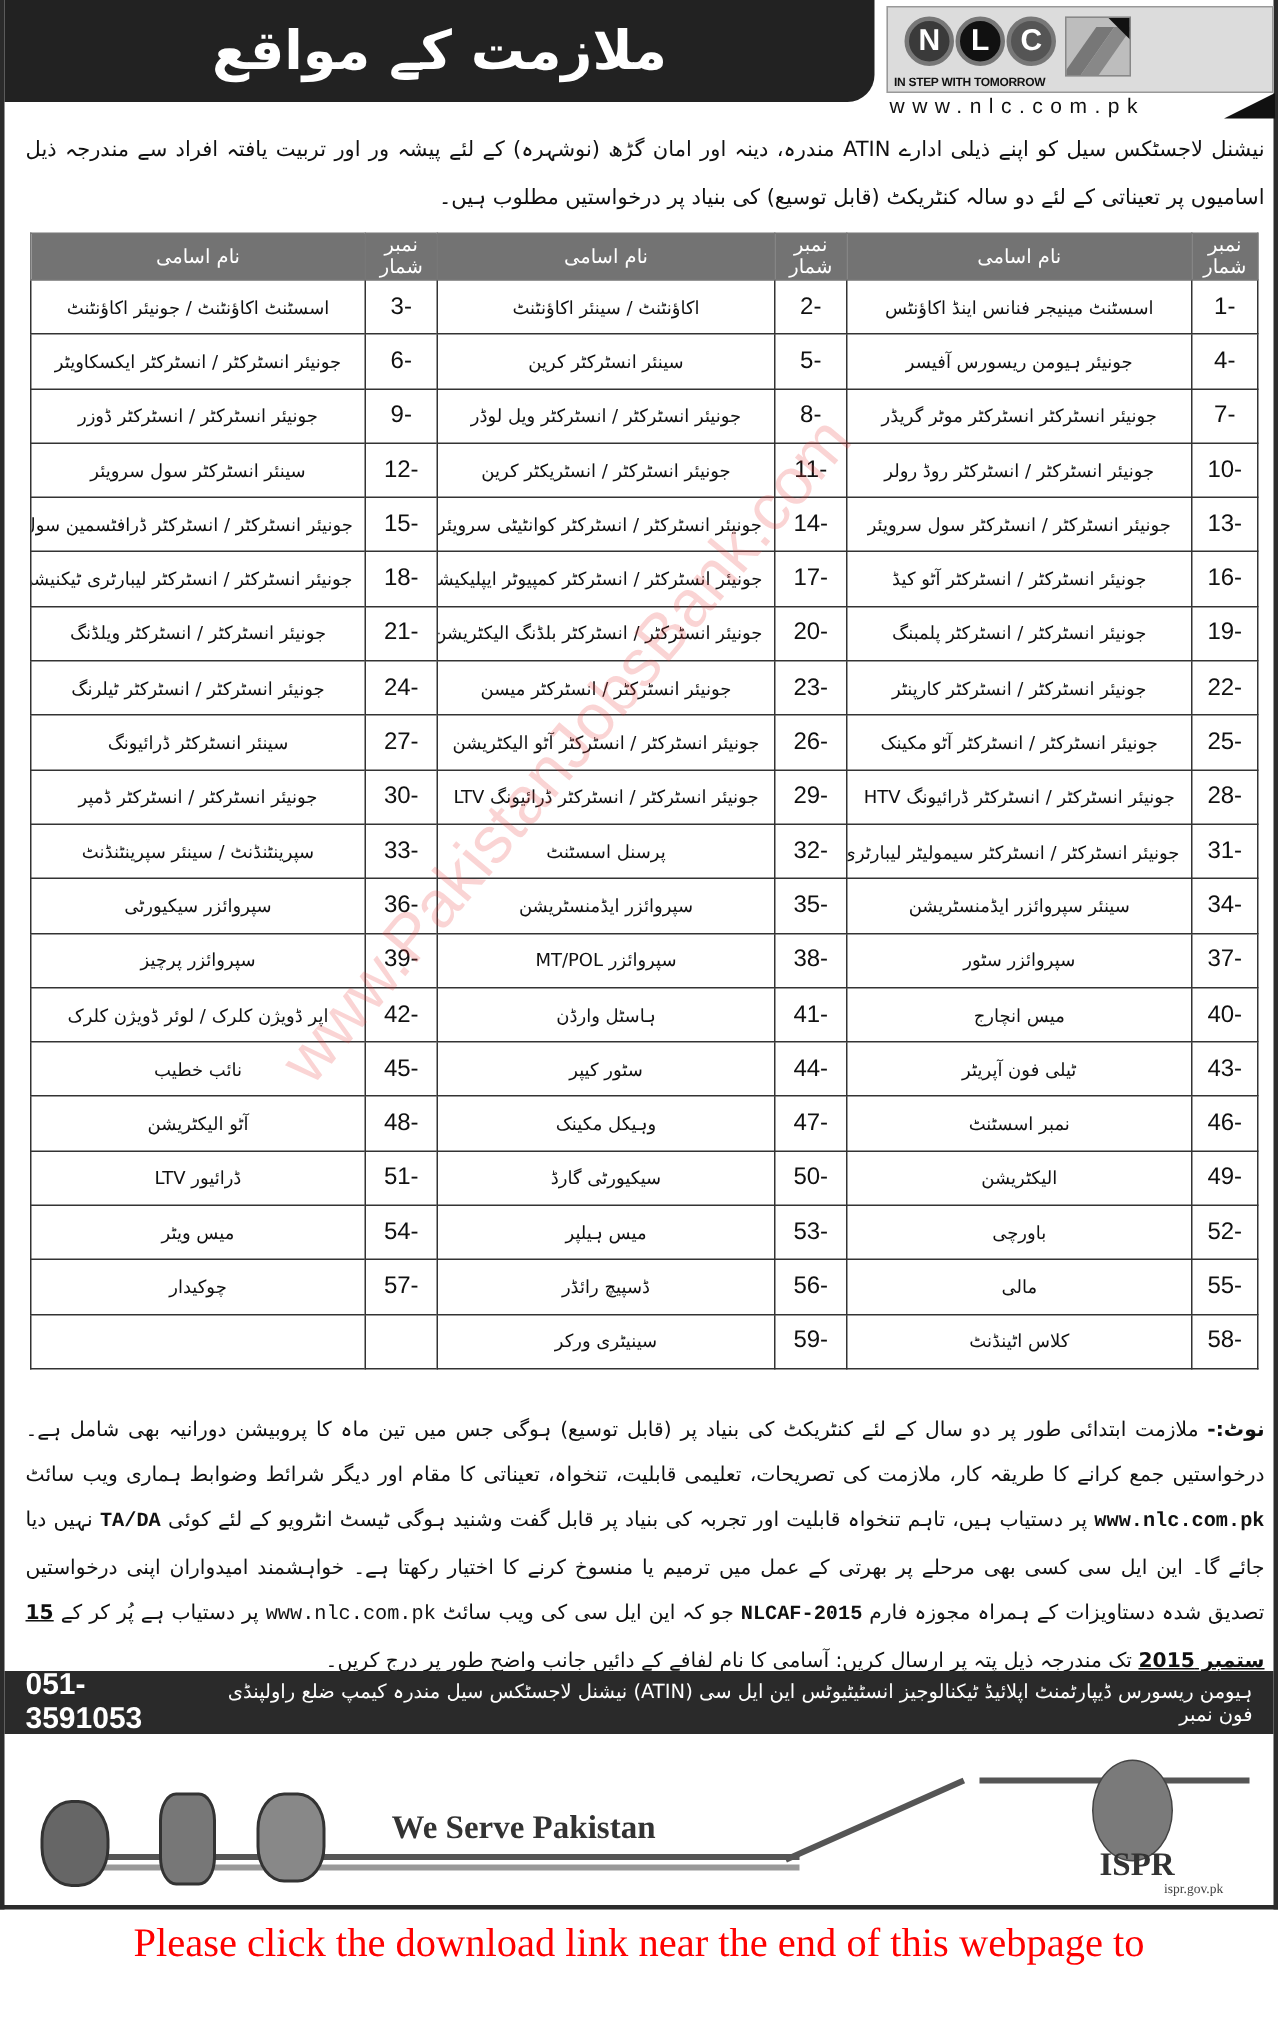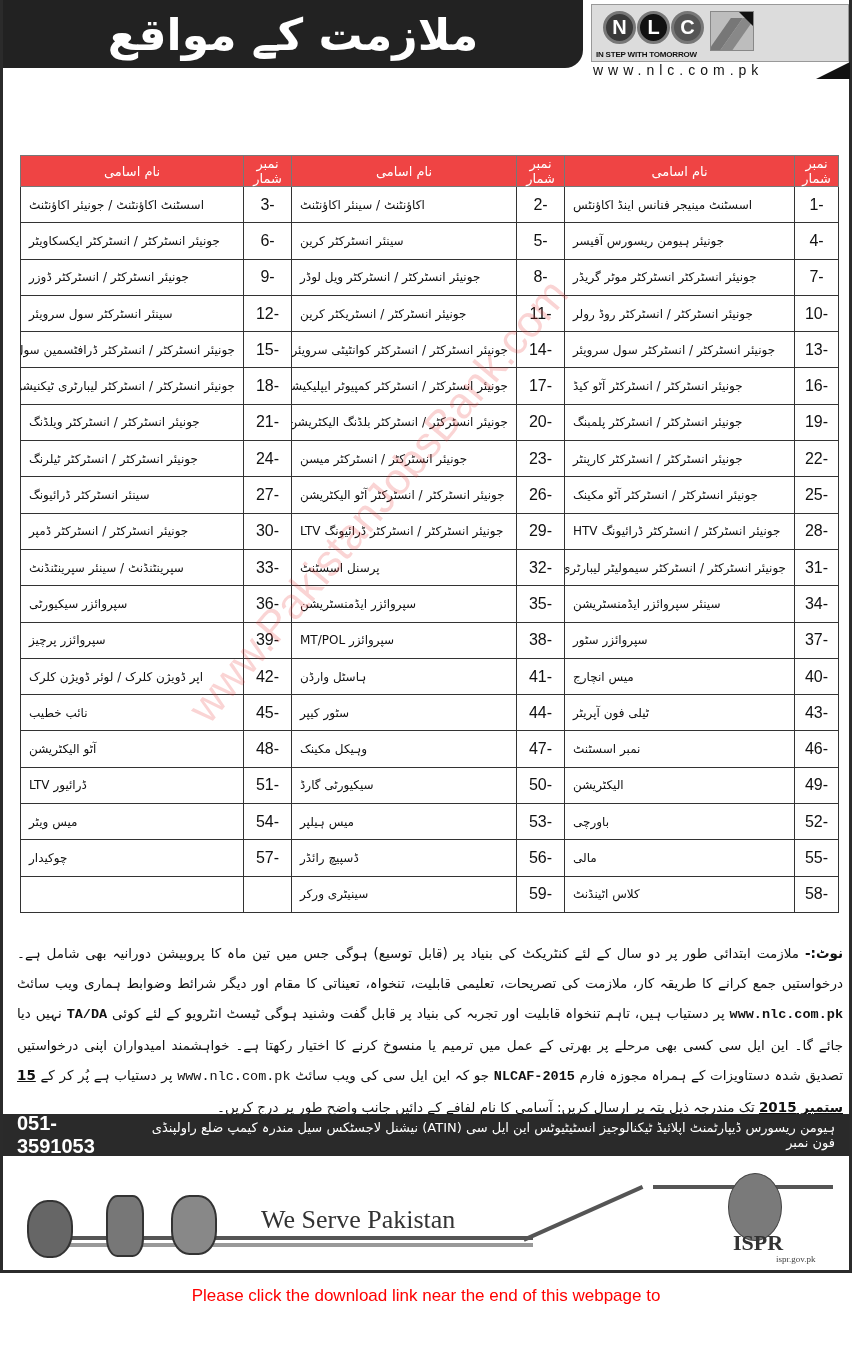--- a/index.html
+++ b/index.html
@@ -3,43 +3,43 @@
 <meta charset="utf-8">
 <style>
   * { box-sizing: border-box; margin: 0; padding: 0; }
   html, body { width: 852px; height: 1347px; background: #ffffff; overflow: hidden; }
   body { font-family: "DejaVu Sans", sans-serif; color: #1a1a1a; position: relative; }
 
   .ad { position: absolute; left: 0; top: 0; width: 852px; height: 1273px; border: 3px solid #2b2b2b; border-top: none; background: #fff; }
 
   
   .hdr-black { position: absolute; left: 0; top: 0; width: 580px; height: 68px; background: #222; border-bottom-right-radius: 18px; }
-  .hdr-title { position: absolute; left: 0; top: 0; width: 580px; height: 68px; display: flex; align-items: center; justify-content: center; color: #fff; font-size: 44px; font-weight: bold; direction: rtl; font-family: "DejaVu Sans", sans-serif; letter-spacing: 1px; }
+  .hdr-title { position: absolute; left: 0; top: 0; width: 580px; height: 68px; display: flex; align-items: center; justify-content: center; color: #fff; font-size: 36px; font-weight: bold; direction: rtl; font-family: "DejaVu Sans", sans-serif; letter-spacing: 1px; }
   .hdr-logo { position: absolute; left: 588px; top: 4px; width: 258px; height: 58px; background: #dcdcdc; border: 1px solid #999; }
   .nlc-circles { position: absolute; left: 11px; top: 6px; display: flex; gap: 1px; }
   .nlc-c { width: 33px; height: 33px; border-radius: 50%; background: #3a3a3a; border: 3px solid #777; display: flex; align-items: center; justify-content: center; color: #fff; font-weight: bold; font-size: 20px; font-family: "Liberation Sans", sans-serif; }
   .nlc-c.mid { background: #111; }
   .nlc-c.last { background: #555; }
   .nlc-mark { position: absolute; left: 118px; top: 6px; width: 44px; height: 40px; border: 1px solid #888; background: #bdbdbd; overflow: hidden; }
   .nlc-mark .s1 { position: absolute; left: 8px; top: 6px; width: 12px; height: 34px; background: #777; transform: skewX(-35deg); }
   .nlc-mark .s2 { position: absolute; left: 20px; top: 6px; width: 12px; height: 34px; background: #888; transform: skewX(-35deg); }
   .nlc-mark .s3 { position: absolute; left: 28px; top: 0px; width: 0; height: 0; border-left: 16px solid transparent; border-top: 16px solid #111; }
   .nlc-tag { position: absolute; left: 4px; top: 45px; font-size: 8px; font-weight: bold; font-family: "Liberation Sans", sans-serif; color: #111; letter-spacing: -0.2px; }
   .hdr-url { position: absolute; left: 590px; top: 62px; font-size: 14px; font-family: "Liberation Sans", sans-serif; letter-spacing: 5px; color: #111; }
   .hdr-tri { position: absolute; left: 813px; top: 62px; width: 0; height: 0; border-right: 34px solid #111; border-top: 17px solid transparent; }
 
   
   .intro { position: absolute; left: 14px; top: 84px; width: 826px; direction: rtl; text-align: justify; font-size: 14px; line-height: 32px; color: #111; font-family: "DejaVu Sans", sans-serif; }
 
   
   .jobs { position: absolute; left: 17px; top: 155px; width: 818px; border-collapse: collapse; direction: rtl; table-layout: fixed; }
-  .jobs th { background: #ef4444; color: #fff; height: 15px; font-size: 13px; font-weight: normal; border: 1px solid #777; }
+  .jobs th { background: #737373; color: #fff; height: 15px; font-size: 13px; font-weight: normal; border: 1px solid #777; }
   .jobs td { border: 1.5px solid #333; height: 36.3px; font-size: 12px; padding: 0 8px; color: #111; }
   .jobs td.num { text-align: center; font-family: "Liberation Sans", sans-serif; font-size: 16px; direction: ltr; }
-  .jobs td.name { text-align: left; white-space: nowrap; overflow: hidden; }
+  .jobs td.name { text-align: center; white-space: nowrap; overflow: hidden; }
   .jobs col.c-num-a { width: 44px; } .jobs col.c-name-a { width: 230px; }
   .jobs col.c-num-b { width: 48px; } .jobs col.c-name-b { width: 225px; }
   .jobs col.c-num-c { width: 48px; } .jobs col.c-name-c { width: 223px; }
 
   
   .wm { position: absolute; left: 175px; top: 700px; transform: rotate(-50deg); transform-origin: left top; color: rgba(230,60,60,0.22); font-size: 44px; font-family: "Liberation Sans", sans-serif; white-space: nowrap; pointer-events: none; }
 
   
   .notes { position: absolute; left: 14px; top: 938px; width: 826px; direction: rtl; text-align: justify; font-size: 13.5px; line-height: 30px; color: #111; }
   .notes .lbl { font-weight: bold; margin-left: 0; }
@@ -53,27 +53,27 @@
   
   .emblem { position: absolute; border-radius: 50%; background: #666; border: 2px solid #333; }
   .e1 { left: 24px; top: 1200px; width: 46px; height: 58px; border-radius: 45%; }
   .e2 { left: 103px; top: 1195px; width: 38px; height: 62px; border-radius: 30%; background: #777; }
   .e3 { left: 168px; top: 1195px; width: 46px; height: 60px; background: #888; border-radius: 40%; }
   .swoosh { position: absolute; height: 4px; background: #555; }
   .sw1 { left: 60px; top: 1236px; width: 470px; }
   .sw2 { left: 60px; top: 1243px; width: 470px; background: #999; }
   .sw3 { left: 520px; top: 1180px; width: 130px; transform: rotate(-24deg); transform-origin: left top; top: 1238px; }
   .sw4 { left: 650px; top: 1185px; width: 180px; }
-  .serve { position: absolute; left: 258px; top: 1205px; font-family: "Liberation Serif", serif; font-size: 26px; font-weight: normal; color: #333; }
+  .serve { position: absolute; left: 258px; top: 1205px; font-family: "Liberation Serif", serif; font-size: 22px; font-weight: bold; color: #333; }
   .ispr-emb { position: absolute; left: 725px; top: 1173px; width: 54px; height: 68px; border-radius: 50%; background: #7a7a7a; border: 1px solid #444; }
   .ispr { position: absolute; left: 730px; top: 1230px; font-family: "Liberation Serif", serif; font-size: 22px; font-weight: bold; color: #333; }
   .ispr-url { position: absolute; left: 733px; top: 1254px; font-family: "Liberation Serif", serif; font-size: 9px; color: #444; padding-left: 40px; }
 
   
-  .dl-note { position: absolute; left: 0; top: 1281px; width: 852px; text-align: center; color: #ff0000; font-family: Liberation Sans, sans-serif; font-size: 17px; line-height: 29px; }
+  .dl-note { position: absolute; left: 0; top: 1281px; width: 852px; text-align: center; color: #ff0000; font-family: Liberation Serif, serif; font-size: 27px; line-height: 29px; }
 </style>
 </head>
 <body>
 
 <div class="ad">
 
   <div class="hdr-black"></div>
   <div class="hdr-title">ملازمت کے مواقع</div>
 
   <div class="hdr-logo">
@@ -85,20 +85,21 @@
     <div class="nlc-mark">
       <div class="s1"></div>
         <div class="s2"></div>
         <div class="s3"></div>
     </div>
     <div class="nlc-tag">IN STEP WITH TOMORROW</div>
   </div>
   <div class="hdr-url">www.nlc.com.pk</div>
   <div class="hdr-tri"></div>
 
+  <p class="intro">نیشنل لاجسٹکس سیل کو اپنے ذیلی ادارے ATIN مندرہ، دینہ اور امان گڑھ (نوشہرہ) کے لئے پیشہ ور اور تربیت یافتہ افراد سے مندرجہ ذیل اسامیوں پر تعیناتی کے لئے دو سالہ کنٹریکٹ (قابل توسیع) کی بنیاد پر درخواستیں مطلوب ہیں۔</p>
 
   <table class="jobs">
     <colgroup>
       <col class="c-num-a">
         <col class="c-name-a">
       <col class="c-num-b">
         <col class="c-name-b">
       <col class="c-num-c">
         <col class="c-name-c">
     </colgroup>

